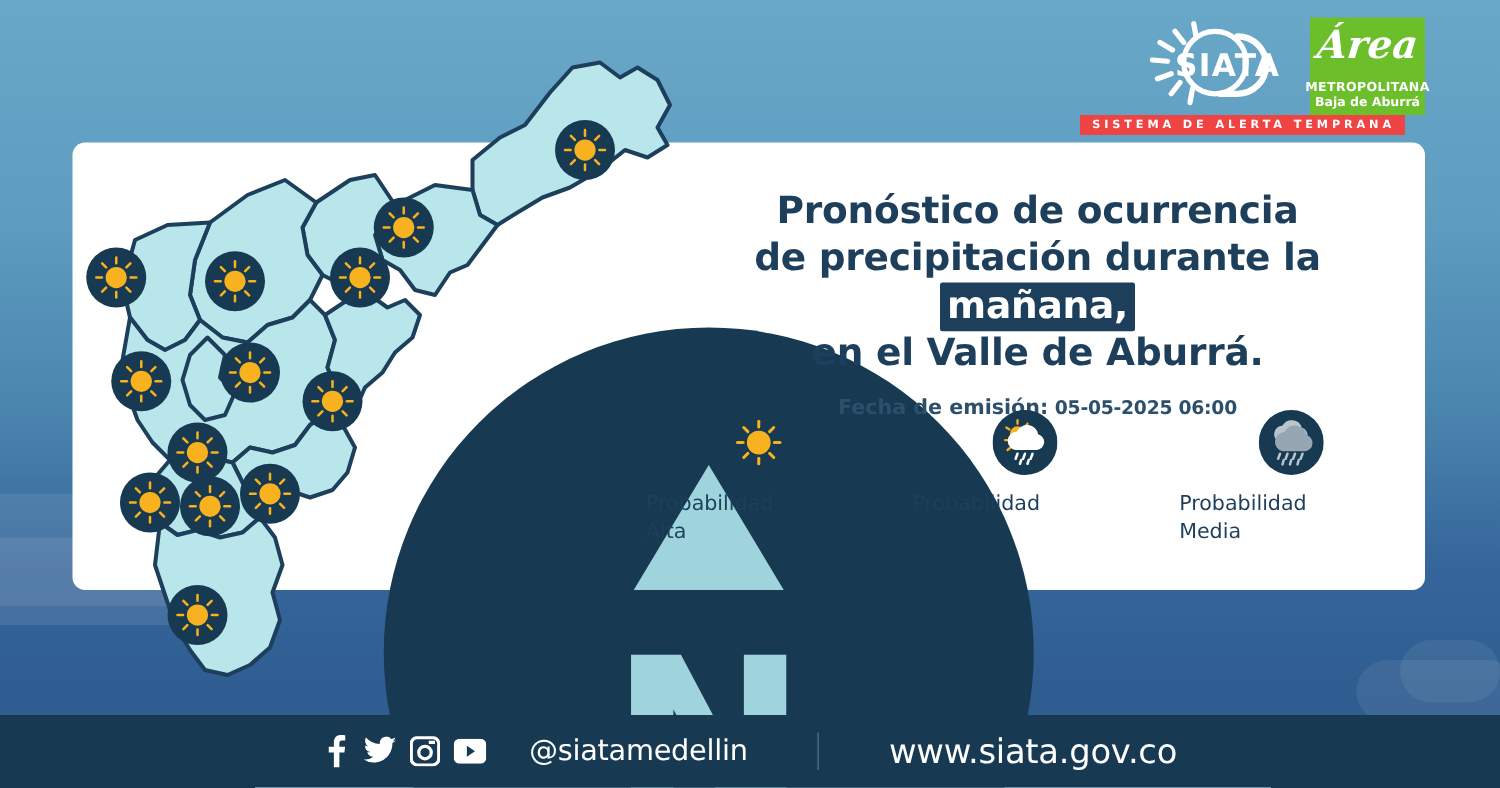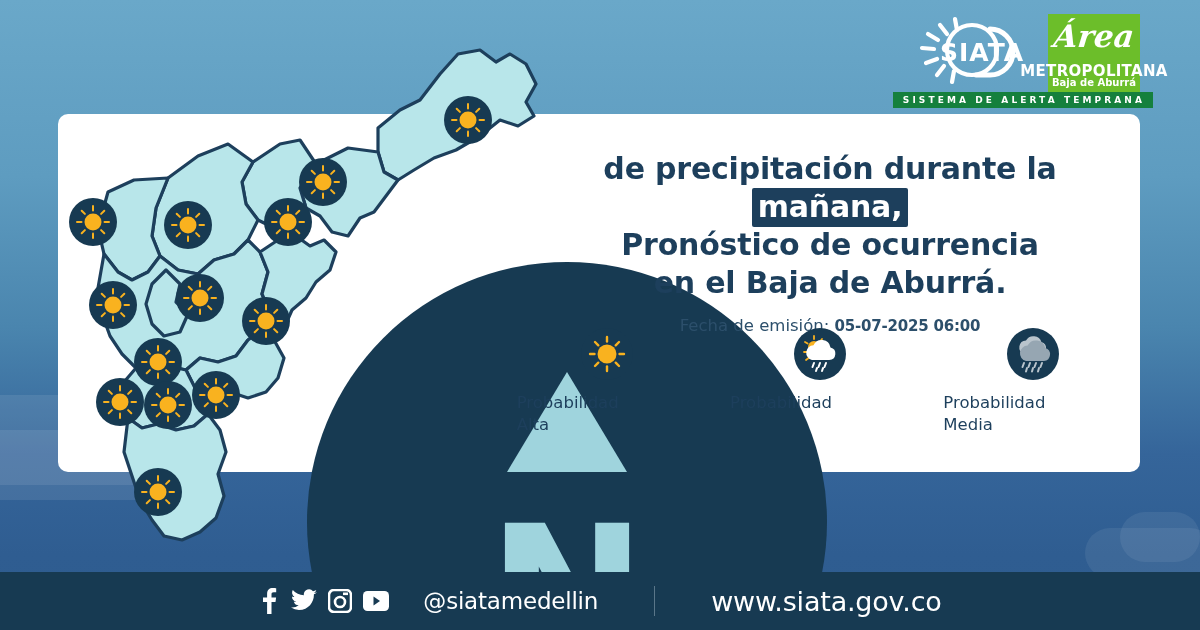--- a/index.html
+++ b/index.html
@@ -27,24 +27,24 @@
   }
   .area-logo{
     width:92px;height:78px;background:#6cbe2a;position:relative;
     display:flex;flex-direction:column;align-items:center;justify-content:flex-end;padding-bottom:4px;box-sizing:border-box;
   }
   .area-script{
     position:absolute;top:4px;left:0;right:0;text-align:center;color:#fff;
     font-family:"DejaVu Serif", serif;font-style:italic;font-weight:700;font-size:31px;
     transform:skewX(-6deg);
   }
-  .area-l1{color:#fff;font-size:15px;font-weight:700;letter-spacing:.3px;line-height:12px;}
+  .area-l1{color:#fff;font-size:10px;font-weight:700;letter-spacing:.3px;line-height:12px;}
   .area-l2{color:#fff;font-size:10px;font-weight:700;line-height:11px;}
   .tagline{
-    position:absolute;right:47px;top:92px;background:#15803d;color:#fff;
+    position:absolute;right:76px;top:92px;background:#ef4444;color:#fff;
     font-size:9px;font-weight:700;letter-spacing:3.1px;padding:3px 8px 3px 10px;white-space:nowrap;
   }
 
   
   .card{
     position:absolute;left:58px;top:114px;width:1082px;height:358px;
     background:#ffffff;border-radius:10px;
   }
 
   
@@ -56,21 +56,21 @@
   .compass{position:absolute;width:52px;height:52px;transform:translate(-50%,-50%);}
 
   
   .panel{position:absolute;left:520px;top:150px;width:620px;text-align:center;}
   .title{
     color:#1d3f5c;font-weight:700;font-size:30px;line-height:38px;letter-spacing:-0.2px;
     font-family:"DejaVu Sans", sans-serif;
   }
   .hl{background:#1d3f5c;color:#ffffff;padding:1px 6px 3px 6px;border-radius:2px;}
   .fecha{margin-top:14px;color:#2c4f6b;font-size:16.5px;}
-  .fecha .lbl{font-weight:400;}
+  .fecha .lbl{font-weight:700;}
   .fecha .val{font-size:15px;font-weight:700;letter-spacing:-0.2px;}
 
   
   .legend{position:absolute;left:500px;top:328px;width:640px;display:flex;justify-content:space-around;}
   .leg-item{width:180px;text-align:left;}
   .leg-icon{width:52px;height:52px;margin:0 auto 12px auto;}
   .leg-icon svg{display:block;width:52px;height:52px;}
   .leg-label{color:#1d3f5c;font-size:16.5px;line-height:22px;}
 
   
@@ -367,30 +367,30 @@
       <svg viewBox="0 0 52 52" width="52" height="52">
         <circle cx="26" cy="26" r="26" fill="#173a52"></circle>
         <path d="M26 11 L32 21 L20 21 Z" fill="#9fd4dd"></path>
         <text x="26" y="40" text-anchor="middle" fill="#9fd4dd" font-family="DejaVu Sans, sans-serif" font-size="19" font-weight="700">N</text>
       </svg>
     </div>
   </div>
 
   <div class="panel">
     <div class="title">
+      <div>Pronóstico de ocurrencia</div>
       <div>
         <span>de precipitación durante la</span>
         <span class="hl">mañana,</span>
       </div>
-      <div>Pronóstico de ocurrencia</div>
-      <div>en el Baja de Aburrá.</div>
+      <div>en el Valle de Aburrá.</div>
     </div>
     <div class="fecha">
       <span class="lbl">Fecha de emisión:</span>
-      <span class="val">05-07-2025 06:00</span>
+      <span class="val">05-05-2025 06:00</span>
     </div>
   </div>
 
   <div class="legend">
 
     <div class="leg-item">
       <div class="leg-icon">
         <svg viewBox="0 0 52 52">
           <circle cx="26" cy="26" r="26" fill="#173a52"></circle>
           <circle cx="26" cy="26" r="9.5" fill="#f9b21f"></circle>

